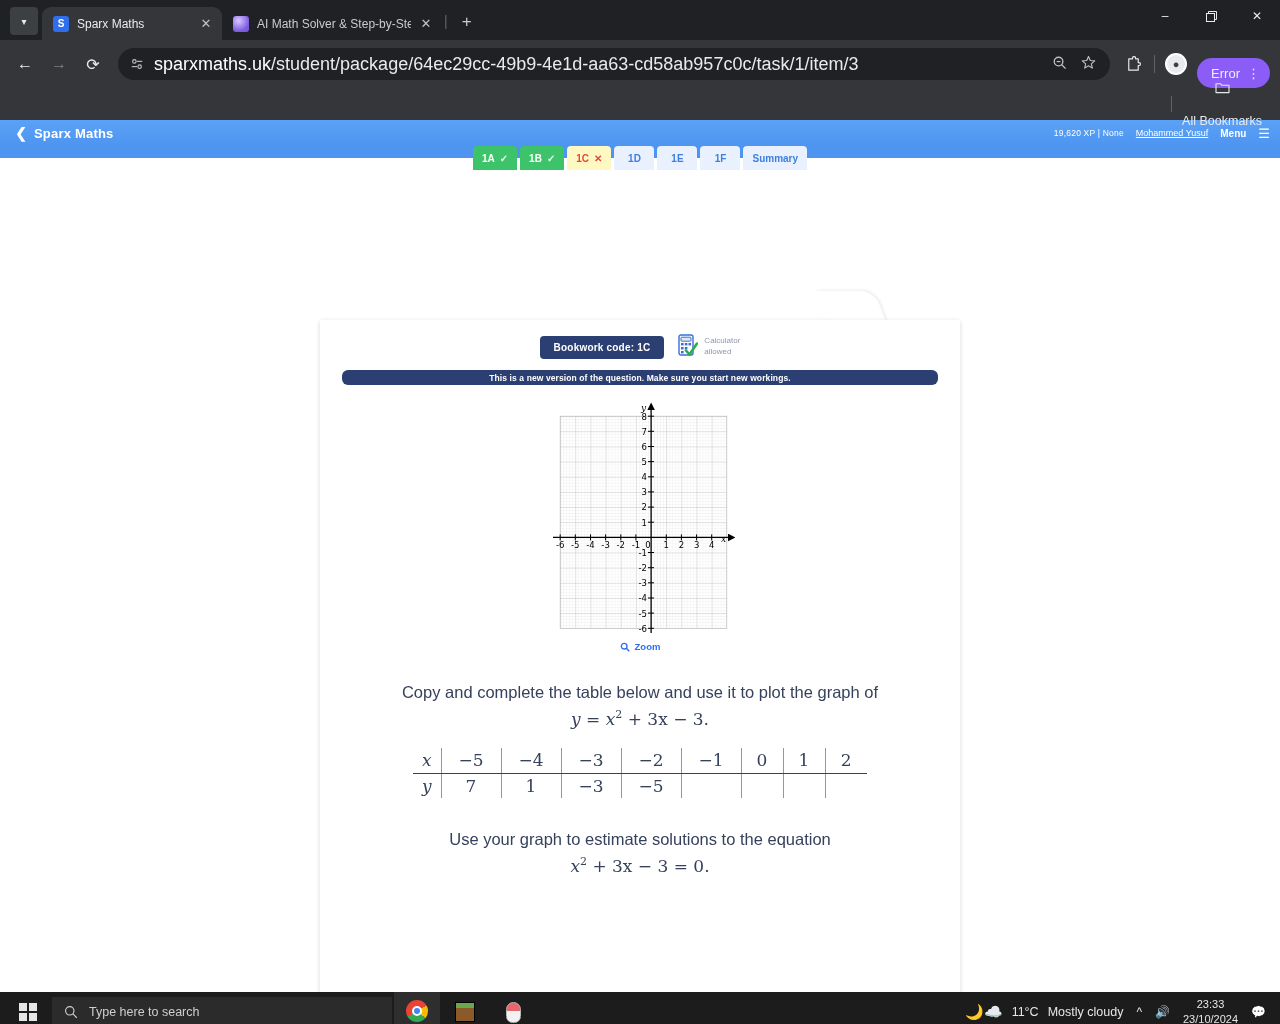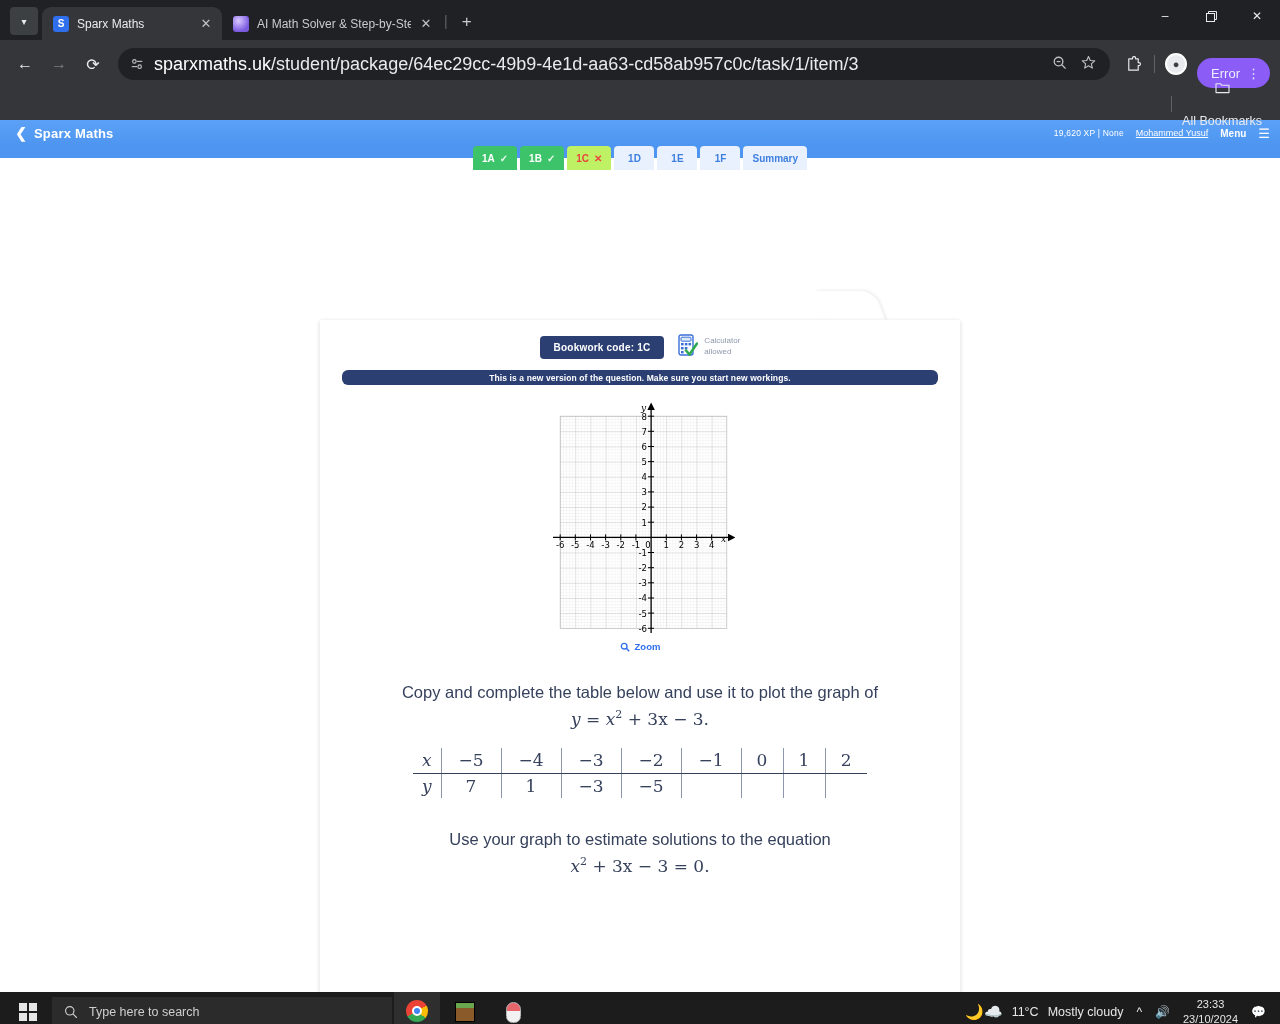--- a/index.html
+++ b/index.html
@@ -104,21 +104,21 @@
   .tabnav {
     position: absolute; top: 0; left: 0; right: 0; height: 22px;
     display: flex; justify-content: center; align-items: flex-start; gap: 3px;
   }
   .qtab {
     height: 19px; min-width: 40px; padding: 12px 9px; border-radius: 4px 4px 0 0;
     display: flex; align-items: center; justify-content: center; gap: 5px;
     font-size: 10px; font-weight: bold;
   }
   .qtab.done { background: #3dc46a; color: #fff; }
-  .qtab.current { background: #bef264; color: #e8453c; height: 22px; }
+  .qtab.current { background: #fef9c3; color: #e8453c; height: 22px; }
   .qtab.todo { background: #e8f1fd; color: #3f7fe0; }
   .qtab .mk { font-size: 10px; }
   .qtab.done .mk { color: #eafbef; }
   .qtab.current .mk { color: #e8453c; }
 
   .card {
     position: absolute; left: 320px; top: 174px; width: 640px; height: 760px;
     background: #fff; box-shadow: 0 1px 4px rgba(0,0,0,.16); border-radius: 2px;
   }
   .card-shoulder {

